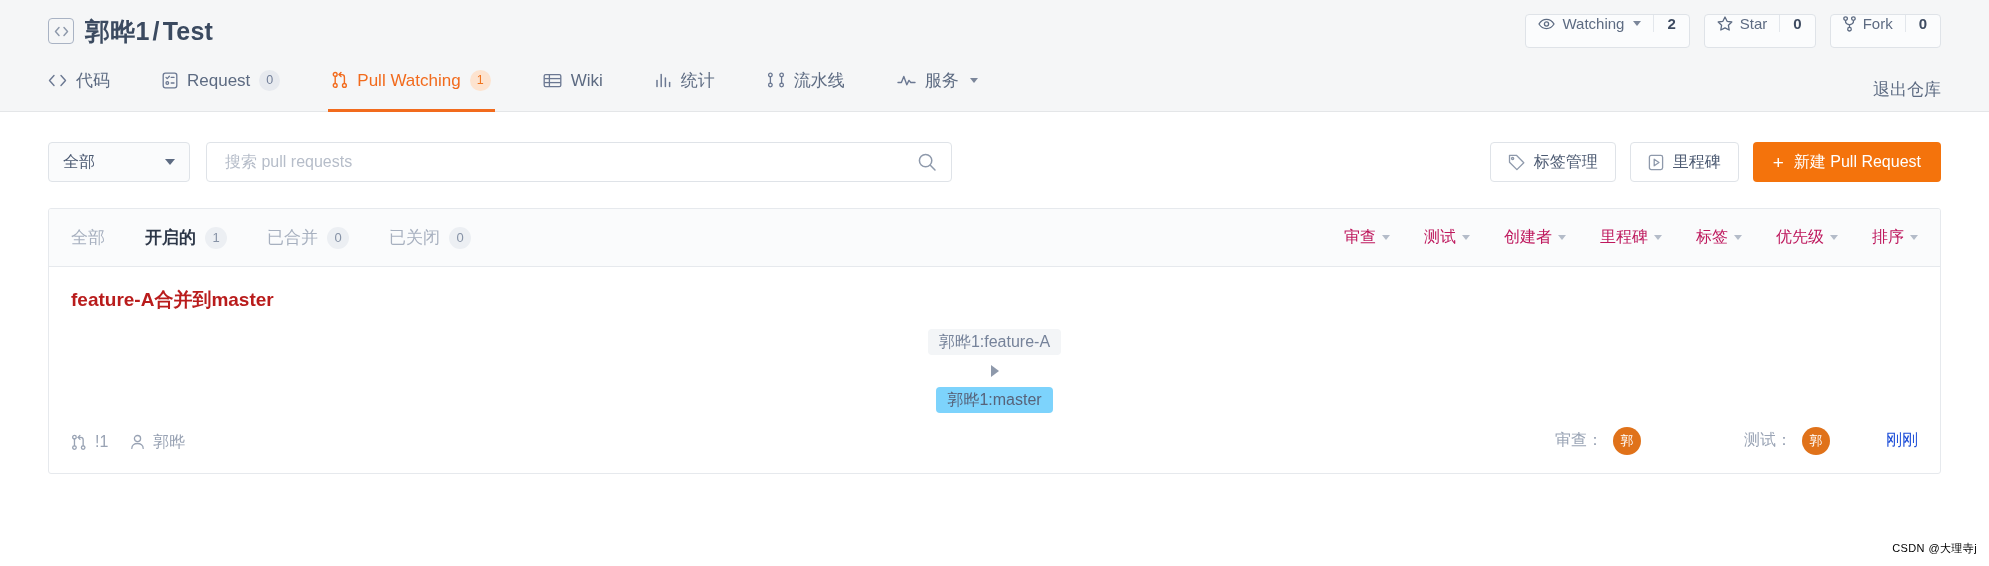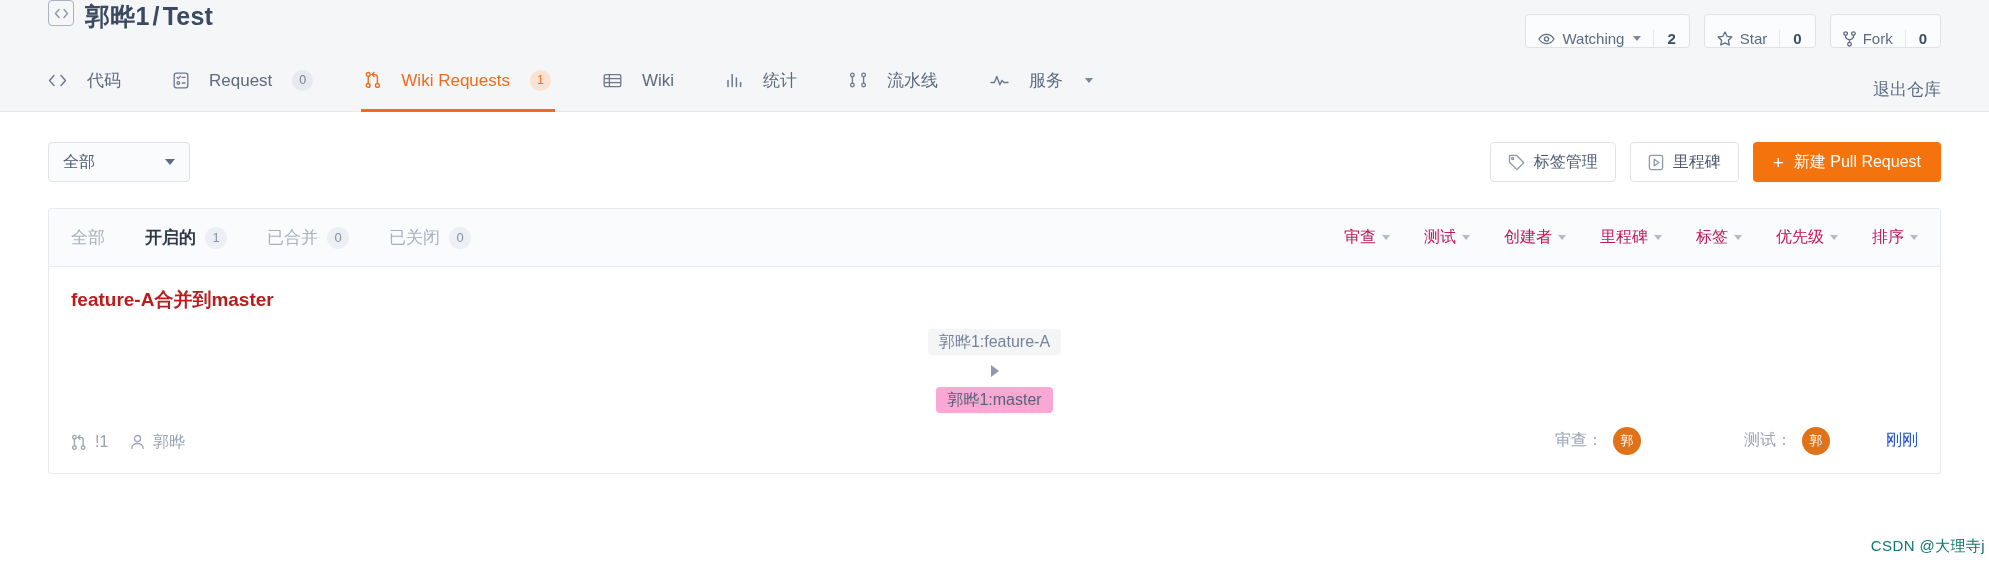--- a/index.html
+++ b/index.html
@@ -13,21 +13,21 @@
   .page { position: relative; width: 1989px; height: 566px; overflow: hidden; background:#fff; }
 
   
   .repo-header {
     position: relative;
     height: 112px;
     background: #f5f6f7;
     border-bottom: 1px solid #e4e6e8;
   }
   .repo-title-row {
-    display: flex; align-items: flex-start;
+    display: flex; align-items: center;
     height: 62px;
     padding: 0 48px;
   }
   .repo-icon {
     width: 26px; height: 26px;
     border: 1.6px solid #a9b3c4;
     border-radius: 4px;
     display: flex; align-items: center; justify-content: center;
     color: #8e99ab; font-size: 13px; line-height: 1;
     margin-right: 11px;
@@ -40,21 +40,21 @@
     letter-spacing: .2px;
     white-space: nowrap;
   }
   .repo-title .sep { font-weight: bold; padding: 0 3px; }
 
   .header-actions {
     position: absolute; right: 48px; top: 14px;
     display: flex; align-items: center; gap: 14px;
   }
   .btn-group {
-    display: flex; align-items: flex-end;
+    display: flex; align-items: flex-start;
     border: 1px solid #dfe3e8;
     border-radius: 4px;
     background: #fbfcfd;
     height: 34px;
     overflow: hidden;
   }
   .btn-group .part {
     display: flex; align-items: center; gap: 7px;
     padding: 0 12px;
     font-size: 15px;
@@ -78,21 +78,21 @@
   }
 
   
   .nav {
     position: relative;
     display: flex; align-items: flex-end;
     height: 50px;
     padding: 0 48px;
   }
   .nav-item {
-    display: flex; align-items: center; gap: 20px;
+    display: flex; align-items: center; gap: 9px;
     height: 50px;
     padding: 0 0 14px 0;
     margin-right: 52px;
     font-size: 17px;
     color: #5d6b82;
     position: relative;
     white-space: nowrap;
   }
   .nav-item .lbl { line-height: 1; }
   .nav-item.active { color: #f26b1d; }
@@ -244,21 +244,21 @@
   .branches { display: flex; align-items: center; gap: 10px; margin-bottom: 19px; flex-direction: column; }
   .branch-tag {
     font-size: 16px;
     color: #76839a;
     border-radius: 4px;
     padding: 5px 11px;
     line-height: 1;
     white-space: nowrap;
   }
   .branch-tag.src { background: #f3f5f7; }
-  .branch-tag.dst { background: #f9a8d4; color: #57637a; }
+  .branch-tag.dst { background: #7dd3fc; color: #57637a; }
   .arrow-r {
     width: 0; height: 0;
     border-top: 6px solid transparent;
     border-bottom: 6px solid transparent;
     border-left: 8px solid #8e99ab;
   }
   .pr-meta { display: flex; align-items: center; gap: 22px; font-size: 16px; color: #99a3b4; }
   .pr-meta .chunk { display: flex; align-items: center; gap: 8px; white-space: nowrap; }
 
   .pr-right {
@@ -270,22 +270,22 @@
   .avatar {
     width: 28px; height: 28px; border-radius: 50%;
     background: #e0721a;
     color: #fff; font-size: 13px;
     display: flex; align-items: center; justify-content: center;
     line-height: 1;
   }
   .pr-time { font-size: 16px; color: #1d4ed8; white-space: nowrap; }
 
   .watermark {
-    position: absolute; right: 4px; bottom: 10px;
-    font-size: 15px; color: #0f766e;
+    position: absolute; right: 12px; bottom: 10px;
+    font-size: 11px; color: #000000;
     letter-spacing: .4px;
   }
   svg { display: block; }
 </style>
 </head>
 <body>
 
 <div class="page">
 
   <div class="repo-header">
@@ -376,21 +376,21 @@
         <span class="nav-icn" style="color:#f26b1d">
           <svg width="16" height="18" viewBox="0 0 16 18" fill="none" stroke="#f26b1d" stroke-width="1.4">
             <circle cx="3.2" cy="3.4" r="1.9"></circle>
             <circle cx="3.2" cy="14.4" r="1.9"></circle>
             <circle cx="12.4" cy="14.4" r="1.9"></circle>
             <path d="M3.2 5.4v7" stroke-linecap="round"></path>
             <path d="M12.4 12.4V6.2a2.6 2.6 0 0 0-2.6-2.6H7.2" stroke-linecap="round"></path>
             <polyline points="9,1.5 7,3.6 9,5.6" stroke-linecap="round" stroke-linejoin="round"></polyline>
           </svg>
         </span>
-        <span class="lbl">Wiki Requests</span>
+        <span class="lbl">Pull Watching</span>
         <span class="nav-badge hot">1</span>
       </div>
 
       <div class="nav-item">
         <span class="nav-icn">
           <svg width="19" height="15" viewBox="0 0 19 15" fill="none" stroke="#6b7892" stroke-width="1.3">
             <rect x="1.2" y="1.6" width="16.6" height="12" rx="1.4"></rect>
             <line x1="6.4" y1="1.6" x2="6.4" y2="13.6"></line>
             <line x1="1.2" y1="5.6" x2="17.8" y2="5.6"></line>
             <line x1="1.2" y1="9.6" x2="17.8" y2="9.6"></line>
@@ -438,20 +438,29 @@
     </div>
   </div>
 
   <div class="toolbar">
 
     <div class="select-all">
       <span>全部</span>
       <span class="caret-md"></span>
     </div>
 
+    <div class="search-box">
+      <input type="text" placeholder="搜索 pull requests" style="">
+      <span class="search-ico">
+        <svg width="20" height="20" viewBox="0 0 20 20" fill="none" stroke="#8e99ab" stroke-width="1.5" stroke-linecap="round">
+          <circle cx="8.6" cy="8.6" r="6.2"></circle>
+          <line x1="13.3" y1="13.3" x2="18" y2="18"></line>
+        </svg>
+      </span>
+    </div>
 
     <div class="toolbar-right">
 
       <div class="ghost-btn">
         <span>
           <svg width="17" height="17" viewBox="0 0 17 17" fill="none" stroke="#8e99ab" stroke-width="1.3" stroke-linejoin="round">
             <path d="M8.4 1.3H1.5v6.9l7.4 7.4 6.9-6.9-7.4-7.4z"></path>
             <circle cx="4.6" cy="4.6" r="1.1"></circle>
           </svg>
         </span>

